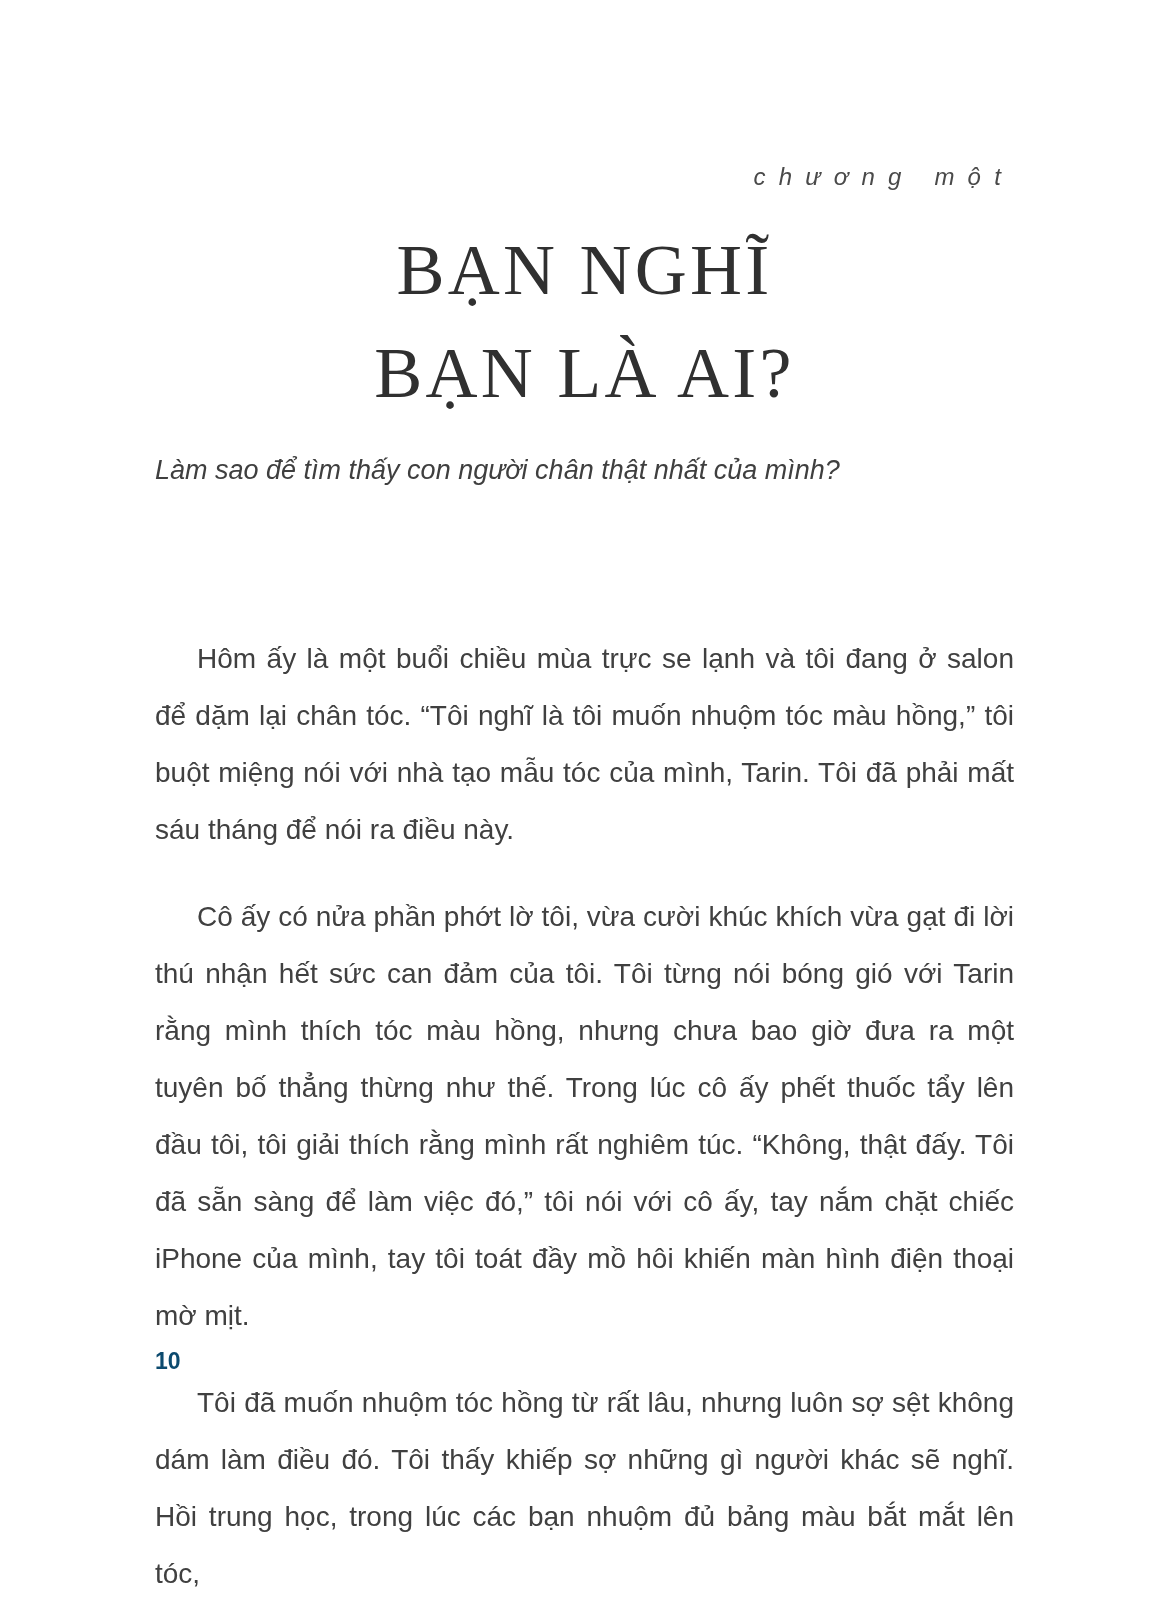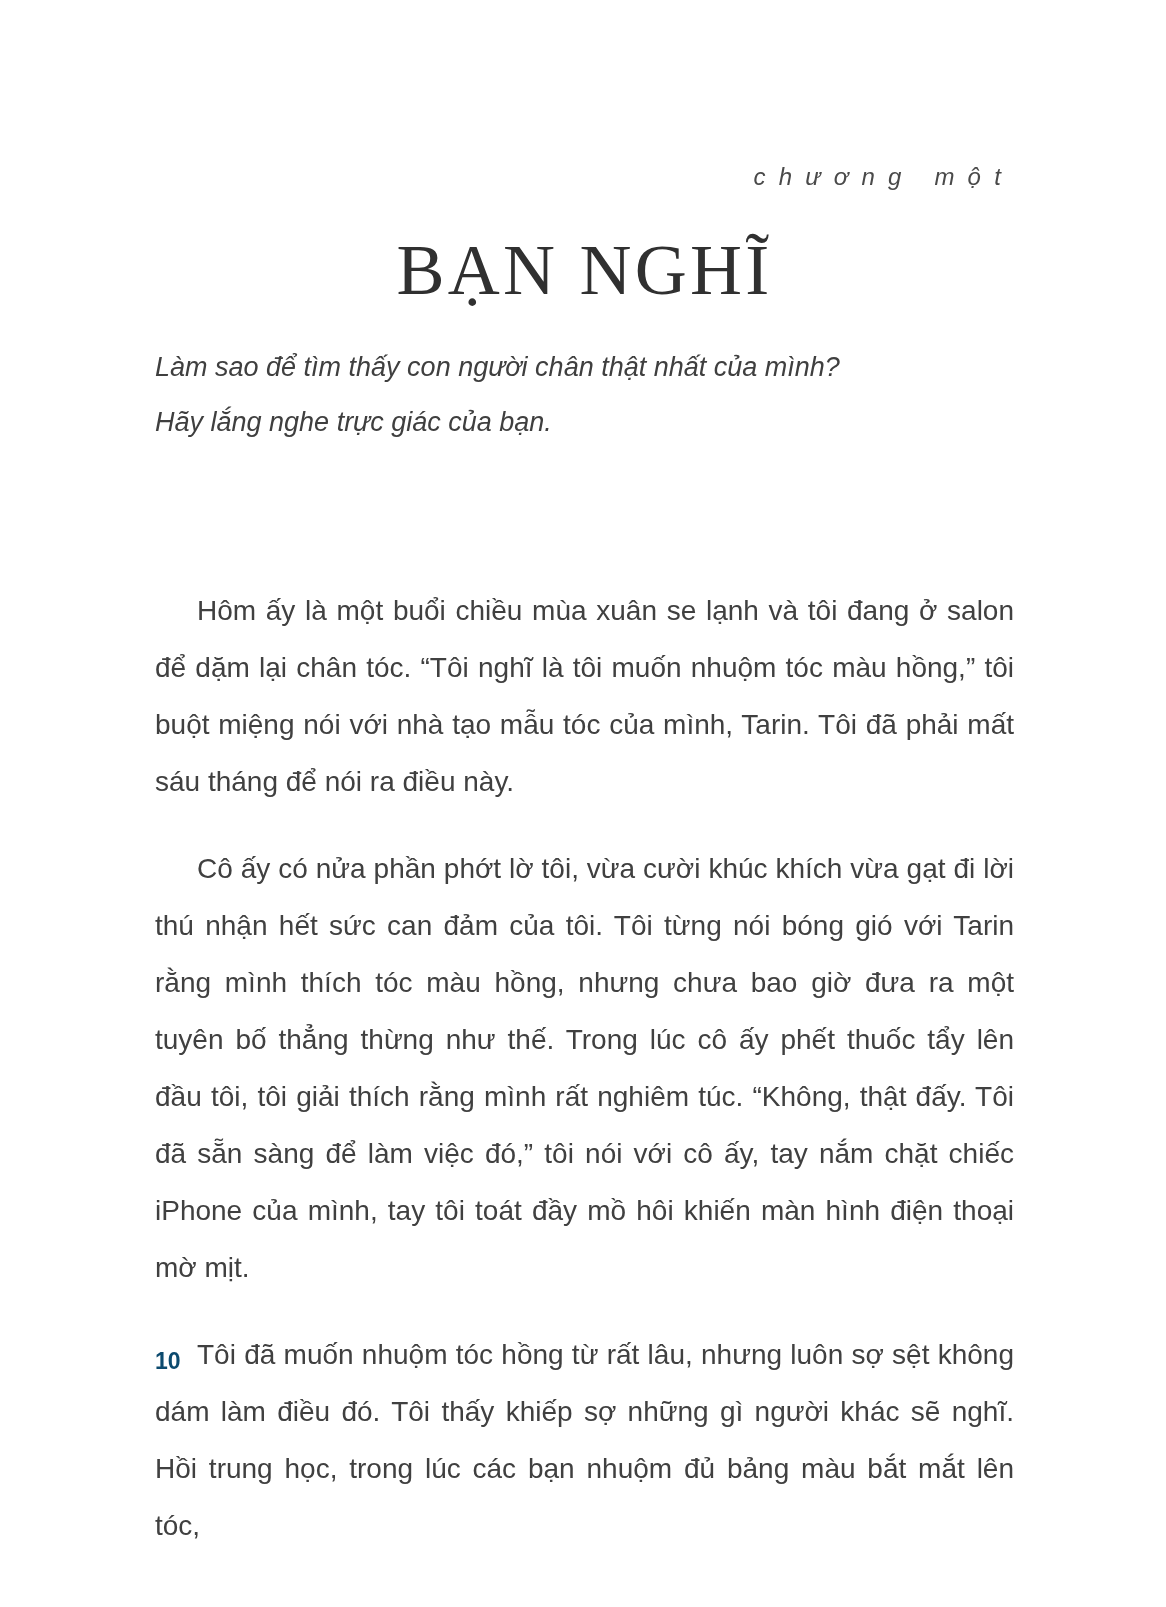--- a/index.html
+++ b/index.html
@@ -88,29 +88,29 @@
 </head>
 <body>
 
 <div class="page">
   <div class="content">
 
     <div class="chapter-label">chương một</div>
 
     <div class="chapter-title">
       <div>BẠN NGHĨ</div>
+      <div>BẠN LÀ AI?</div>
     </div>
 
     <div class="chapter-subtitle">
       <div>Làm sao để tìm thấy con người chân thật nhất của mình?</div>
-      <div>Hãy lắng nghe trực giác của bạn.</div>
     </div>
 
     <div class="body-text">
-      <p>Hôm ấy là một buổi chiều mùa xuân se lạnh và tôi đang ở salon để dặm lại chân tóc. “Tôi nghĩ là tôi muốn nhuộm tóc màu hồng,” tôi buột miệng nói với nhà tạo mẫu tóc của mình, Tarin. Tôi đã phải mất sáu tháng để nói ra điều này.</p>
+      <p>Hôm ấy là một buổi chiều mùa trực se lạnh và tôi đang ở salon để dặm lại chân tóc. “Tôi nghĩ là tôi muốn nhuộm tóc màu hồng,” tôi buột miệng nói với nhà tạo mẫu tóc của mình, Tarin. Tôi đã phải mất sáu tháng để nói ra điều này.</p>
       <p>Cô ấy có nửa phần phớt lờ tôi, vừa cười khúc khích vừa gạt đi lời thú nhận hết sức can đảm của tôi. Tôi từng nói bóng gió với Tarin rằng mình thích tóc màu hồng, nhưng chưa bao giờ đưa ra một tuyên bố thẳng thừng như thế. Trong lúc cô ấy phết thuốc tẩy lên đầu tôi, tôi giải thích rằng mình rất nghiêm túc. “Không, thật đấy. Tôi đã sẵn sàng để làm việc đó,” tôi nói với cô ấy, tay nắm chặt chiếc iPhone của mình, tay tôi toát đầy mồ hôi khiến màn hình điện thoại mờ mịt.</p>
       <p>Tôi đã muốn nhuộm tóc hồng từ rất lâu, nhưng luôn sợ sệt không dám làm điều đó. Tôi thấy khiếp sợ những gì người khác sẽ nghĩ. Hồi trung học, trong lúc các bạn nhuộm đủ bảng màu bắt mắt lên tóc,</p>
     </div>
 
   </div>
 
   <div class="footer">
     <span class="page-number">10</span>
   </div>
 </div>

